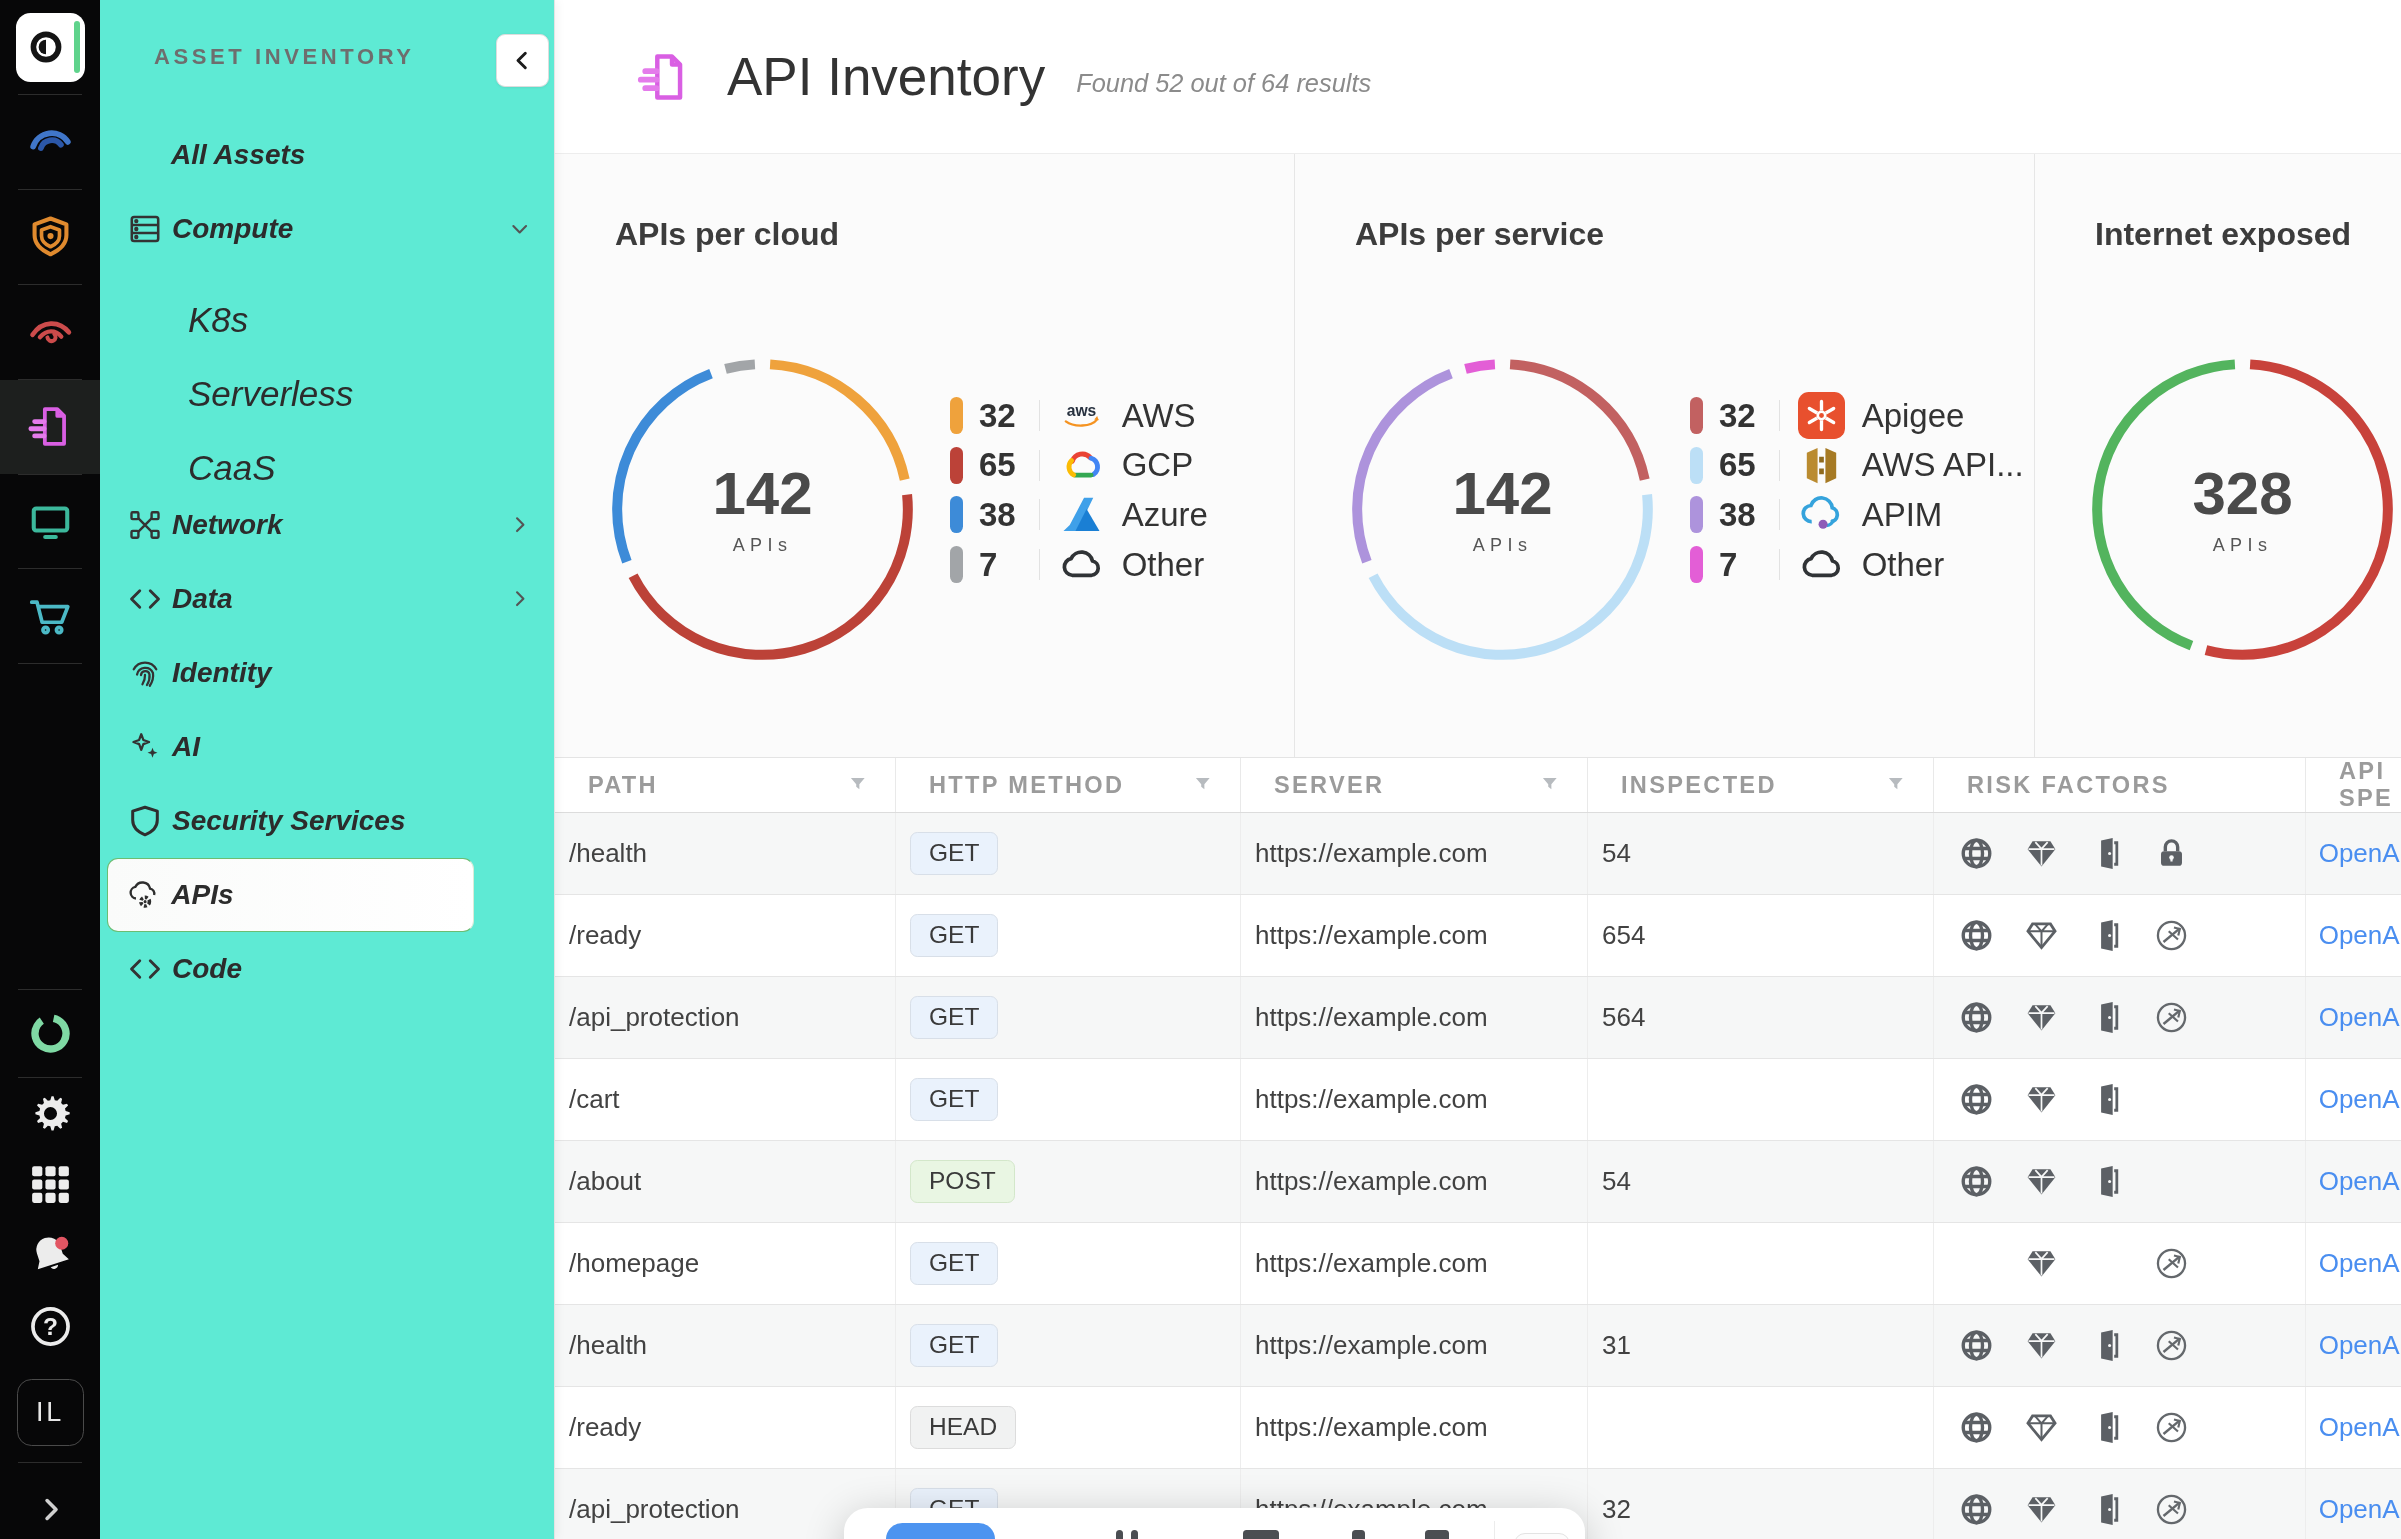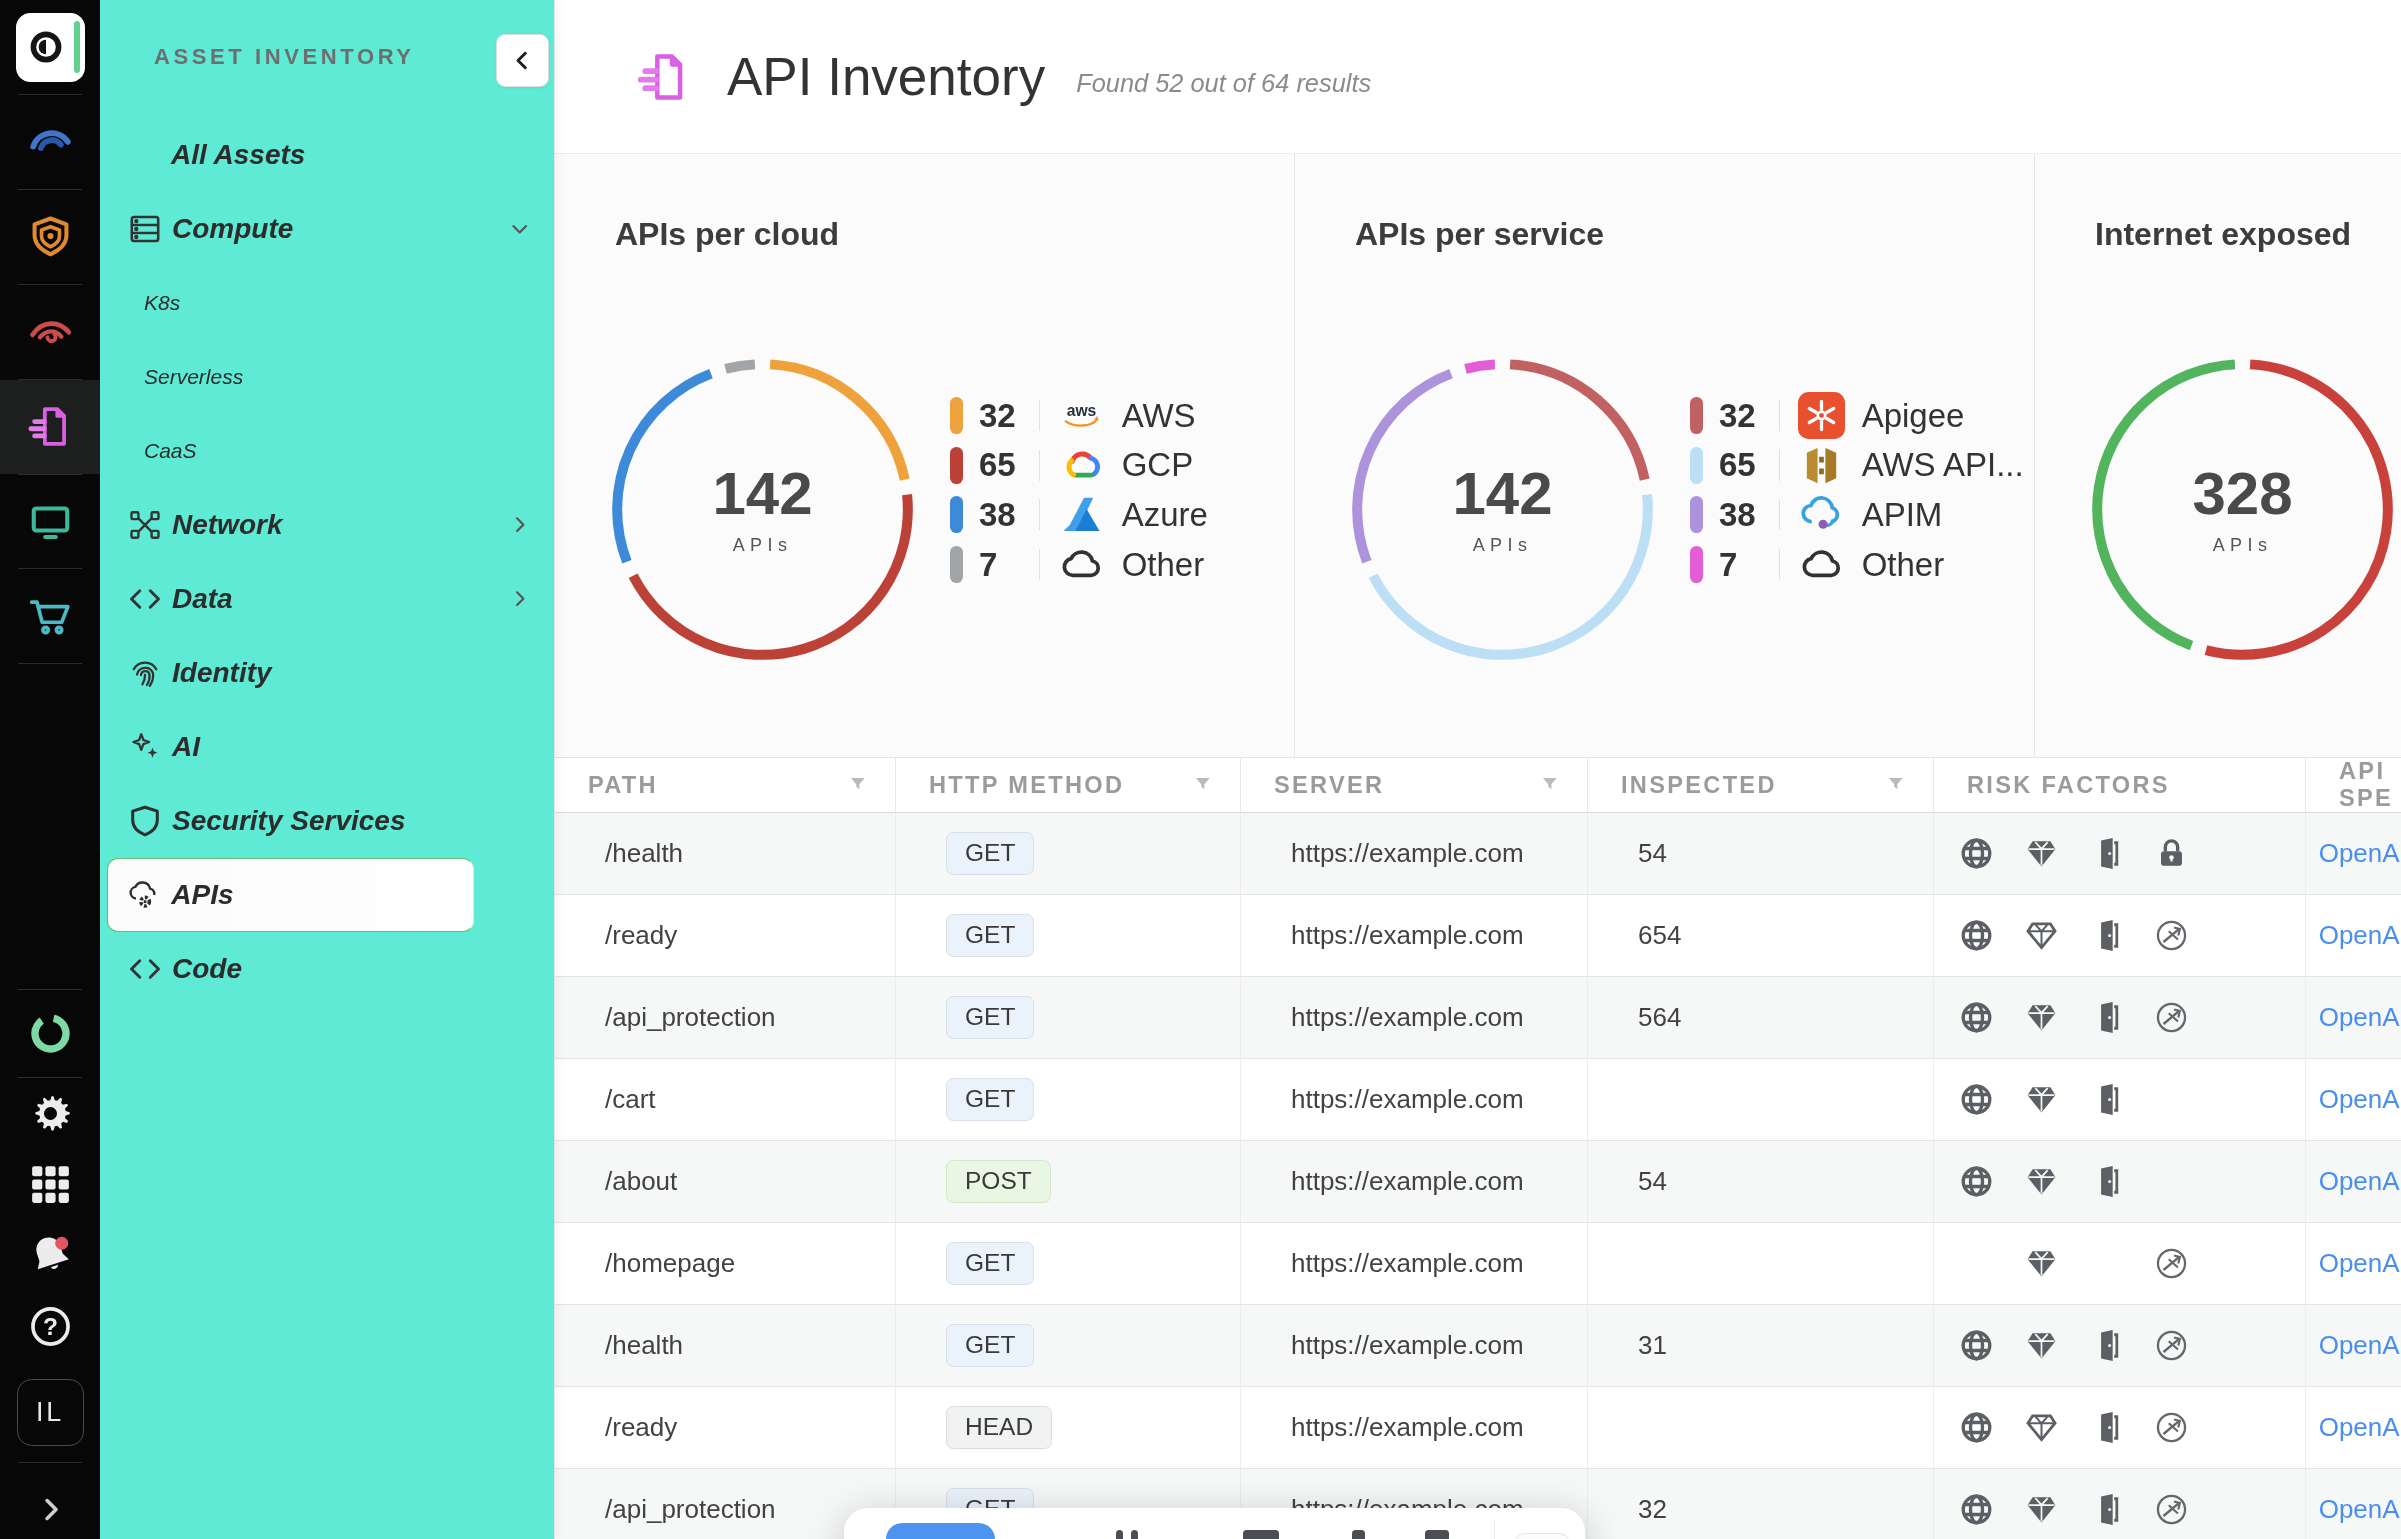--- a/index.html
+++ b/index.html
@@ -27,21 +27,21 @@
   .sb-title{position:absolute;top:44px;left:54px;font-size:22px;font-weight:700;letter-spacing:3.6px;color:#6e6e6e;}
   .collapse-btn{position:absolute;top:34px;right:5.4px;width:53px;height:53px;background:#fff;border:0.9px solid #ddd;
                 border-radius:9px;display:flex;align-items:center;justify-content:center;cursor:pointer;box-shadow:0 0.9px 2.7px rgba(0,0,0,.06);}
   .collapse-btn svg{width:27px;height:27px;}
   .sb-items{position:absolute;top:118px;left:0;right:0;}
   .sb-item{height:74px;display:flex;align-items:center;padding-left:27px;position:relative;cursor:pointer;
            font-style:italic;font-size:28px;font-weight:700;color:#2c2c2c;}
   .sb-item .ico{width:36px;height:36px;margin-right:9px;flex:0 0 36px;display:flex;align-items:center;}
   .sb-item .ico svg{width:36px;height:36px;}
   .sb-item.lvl1{padding-left:71px;}
-  .sb-item.lvl2{padding-left:44px;font-weight:500;font-size:21px;}
+  .sb-item.lvl2{padding-left:88px;font-weight:500;font-size:35px;align-items:flex-end;}
   .sb-item .chev{position:absolute;right:22px;width:25.4px;height:25.4px;}
   .sb-item .chev svg{width:25.4px;height:25.4px;}
   .sb-item.active{margin:0 80px 0 7.3px;border:1.8px solid #6cbd72;border-right-color:#d9ecd9;border-radius:11px;
                   background:linear-gradient(90deg,#fafbfa,#ffffff);padding-left:18px;}
 
   
   .main{flex:1;display:flex;flex-direction:column;min-width:0;background:#fff;}
   .page-header{flex:0 0 154px;display:flex;align-items:center;padding-left:80px;border-bottom:0.9px solid #ededed;background:#fff;}
   .page-header .hicon{width:58px;height:58px;}
   .page-header .hicon svg{width:58px;height:58px;}
@@ -73,21 +73,21 @@
   .tbl{flex:1;display:flex;flex-direction:column;min-height:0;}
   .tgrid{display:grid;grid-template-columns:341px 345px 347px 346px 372px 1fr;}
   .tbl-head{height:94px;background:#fff;border-bottom:0.9px solid #dcdcdc;}
   .th{position:relative;display:flex;align-items:center;padding-left:33px;font-size:23.6px;font-weight:700;
       letter-spacing:2.3px;color:#9b9b9b;border-right:0.9px solid #e9e9e9;}
   .th:last-child{border-right:none;}
   .th .funnel{position:absolute;right:25.4px;width:23.6px;height:23.6px;cursor:pointer;}
   .th .funnel svg{width:23.6px;height:23.6px;}
   .tr{height:82px;border-bottom:0.9px solid #e5e5e5;background:#fff;}
   .tr.odd{background:#f6f7f7;}
-  .td{display:flex;align-items:center;padding-left:50px;font-size:26px;color:#424242;
+  .td{display:flex;align-items:center;padding-left:14px;font-size:26px;color:#424242;
       border-right:0.9px solid #ededed;min-width:0;overflow:hidden;white-space:nowrap;}
   .td:last-child{border-right:none;}
   .td.risk{padding-left:23.6px;}
   .td.spec{padding-left:12.7px;}
   .td.spec a{color:#4a8ef0;text-decoration:none;}
   .chip{padding:7.3px 18px;border-radius:7.3px;border:1.8px solid #d8dfe8;font-size:24.5px;color:#3a3a3a;background:#eaf2fc;line-height:1.1;}
   .chip.post{background:#e9f6e3;border-color:#d3e7ca;}
   .chip.head{background:#f1f2f2;border-color:#dcdcdc;}
   .risk-slot{width:65px;flex:0 0 65px;display:flex;align-items:center;}
   .risk-slot svg{width:37px;height:37px;}

